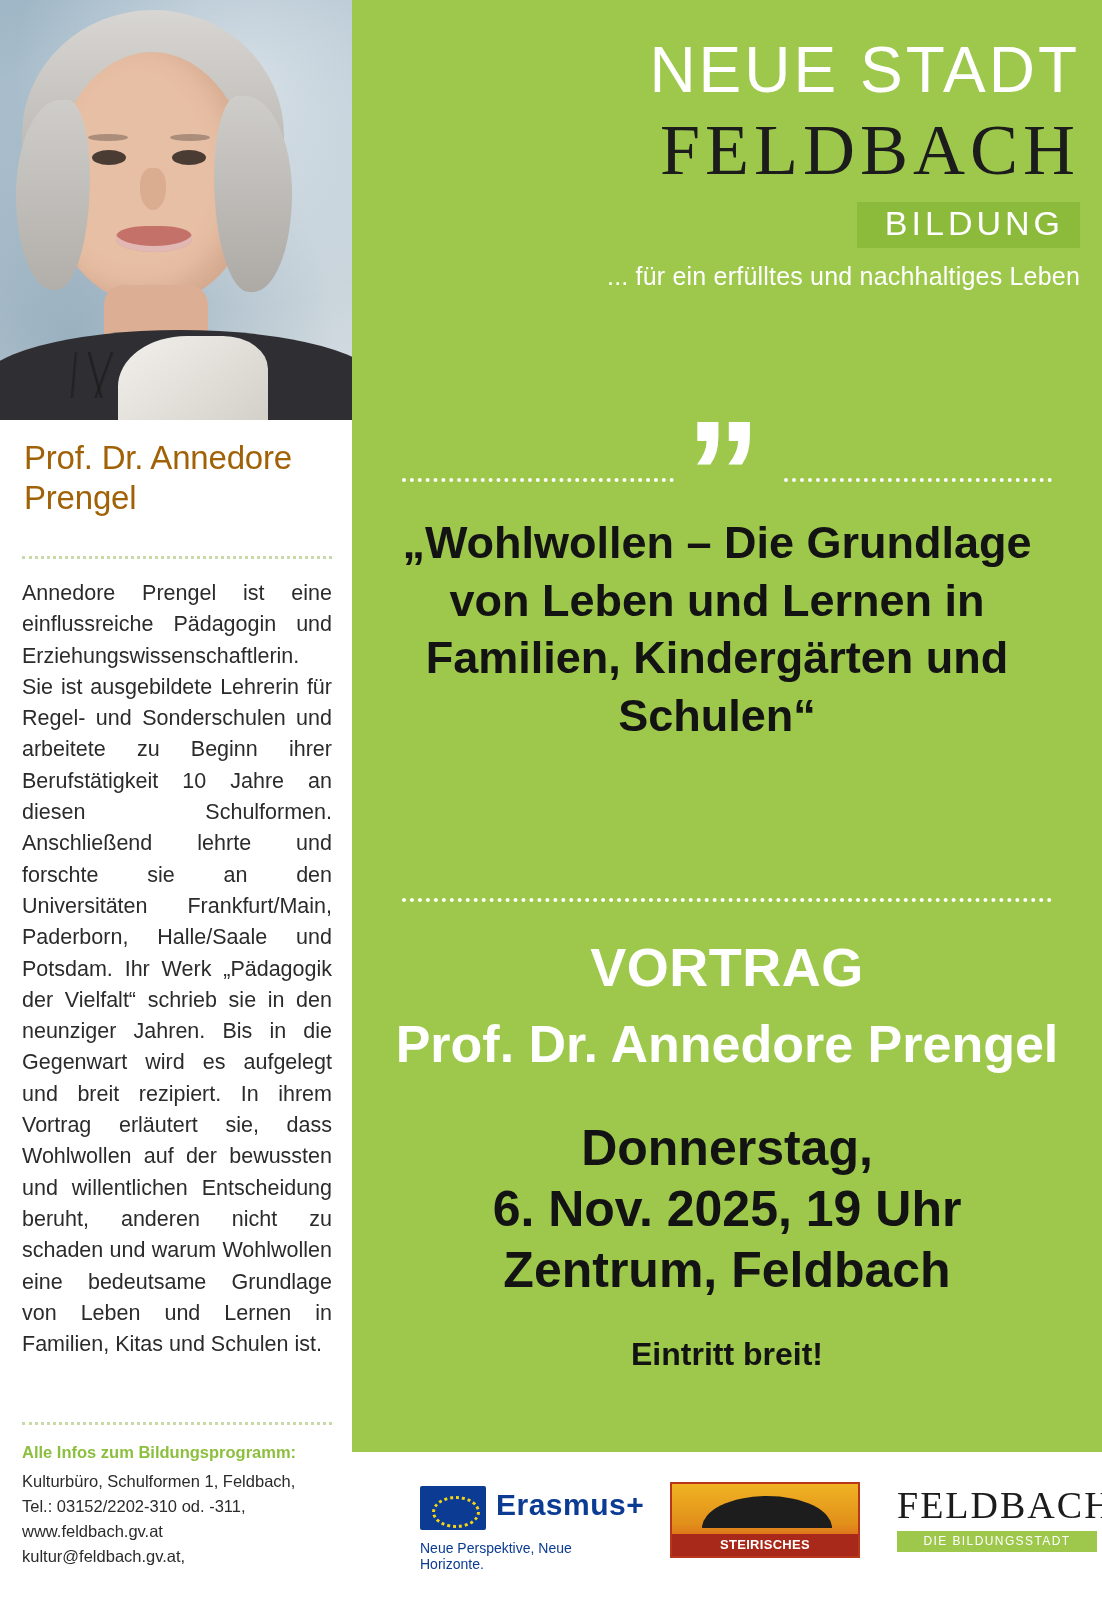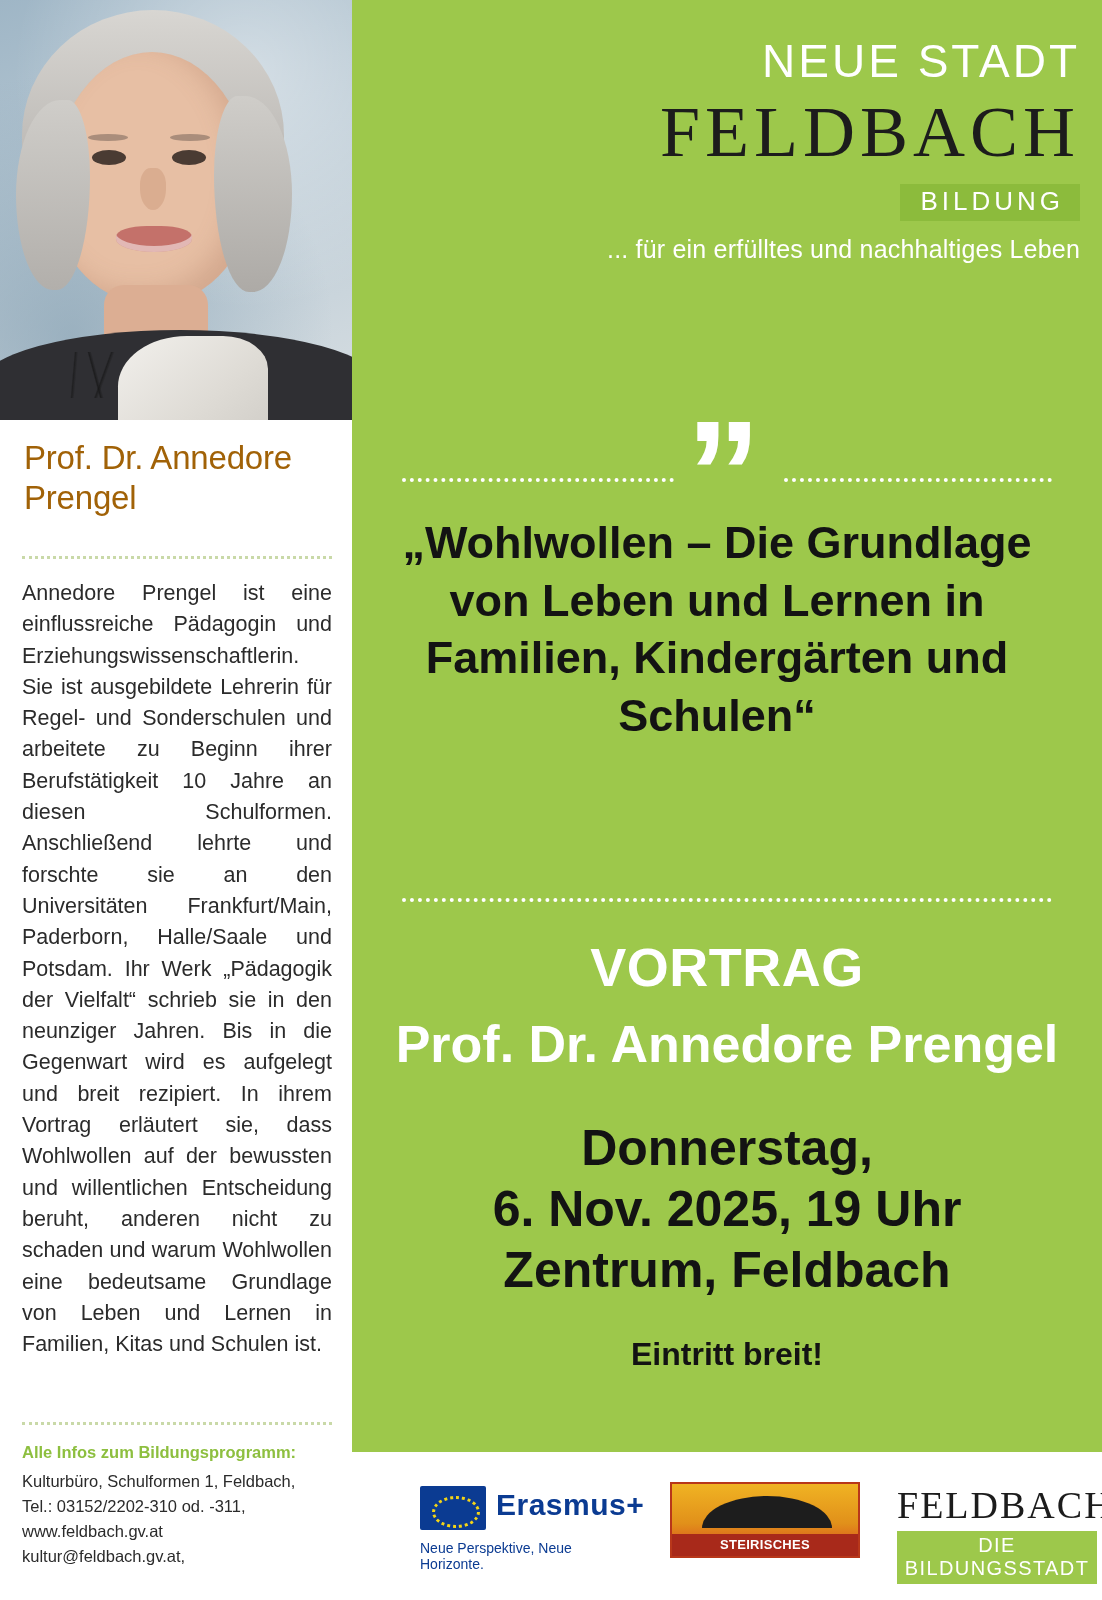--- a/index.html
+++ b/index.html
@@ -225,42 +225,42 @@
     left: 0;
     top: 0;
     width: 750px;
     text-align: right;
     padding-right: 22px;
     box-sizing: border-box;
   }
   .brand-line1 {
     margin-top: 38px;
     color: #ffffff;
-    font-size: 46px;
+    font-size: 64px;
     letter-spacing: 3px;
     font-weight: 300;
     line-height: 1;
     font-family: "Liberation Sans", sans-serif;
   }
   .brand-line2 {
     margin-top: 12px;
     color: #1c1c1c;
     font-size: 72px;
     letter-spacing: 5px;
     line-height: 1;
     font-family: "Liberation Serif", serif;
   }
   .brand-badge {
     display: inline-block;
     margin-top: 16px;
     background: #8cbb3c;
     color: #ffffff;
-    font-size: 26px;
+    font-size: 34px;
     letter-spacing: 4px;
-    padding: 4px 16px 6px 20px;
+    padding: 4px 16px 6px 28px;
     line-height: 1.05;
   }
   .brand-tag {
     margin-top: 14px;
     color: #ffffff;
     font-size: 25px;
     font-weight: 300;
     letter-spacing: 0.2px;
   }
 
@@ -434,21 +434,21 @@
     color: #1c1c1c;
     font-size: 38px;
     letter-spacing: 2px;
     font-family: "Liberation Serif", serif;
     line-height: 1;
   }
   .fb-sub {
     margin-top: 7px;
     background: #9dc84b;
     color: #ffffff;
-    font-size: 20px;
+    font-size: 12px;
     letter-spacing: 1.4px;
     text-align: center;
     padding: 3px 0 4px 0;
   }
 </style>
 </head>
 <body>
 
 <div class="poster">
 

